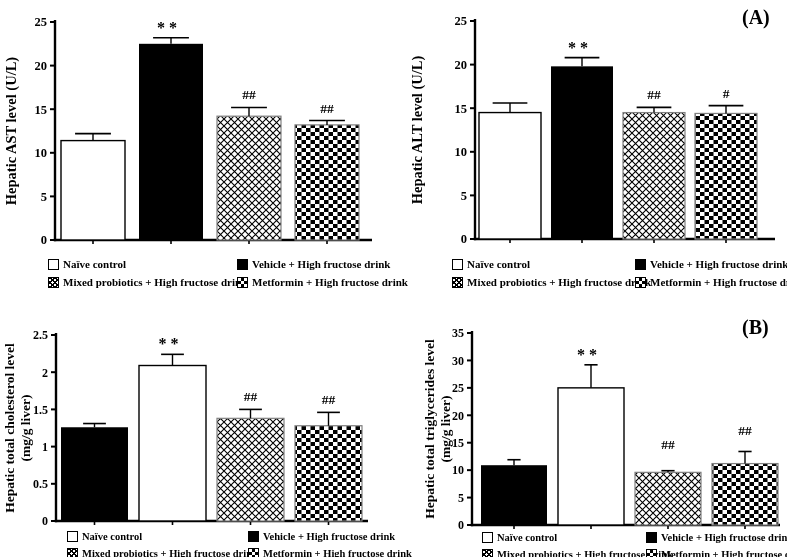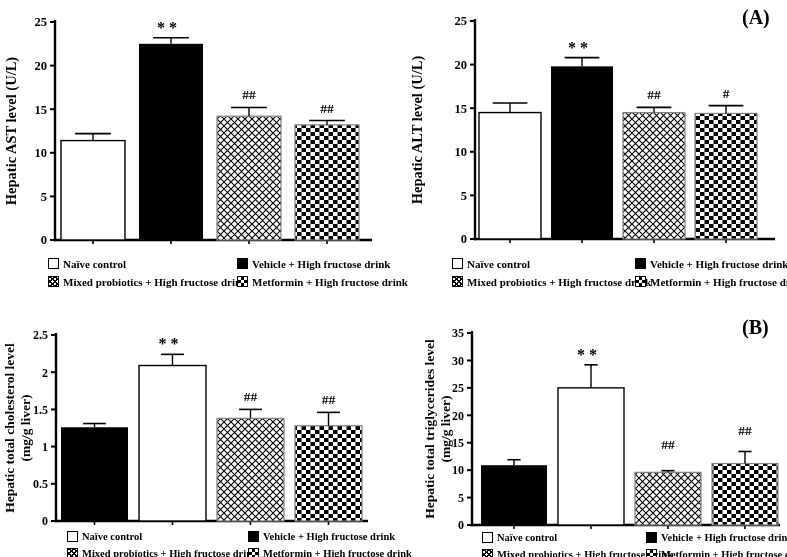--- a/index.html
+++ b/index.html
@@ -4,21 +4,21 @@
 <style>
   html,body{margin:0;padding:0;background:#fff;}
   .figure{
     position:relative;width:787px;height:557px;background:#ffffff;
     font-family:"Liberation Serif","DejaVu Serif",serif;color:#000;overflow:hidden;
   }
   .panel{position:absolute;}
   .panel svg{display:block;position:absolute;left:0;top:0;}
   svg text{font-family:"Liberation Serif","DejaVu Serif",serif;font-weight:bold;fill:#000;}
   .legend{position:absolute;display:grid;}
-  .leg-item{display:flex;align-items:flex-start;gap:4px;font-weight:bold;line-height:1.1;white-space:nowrap;}
+  .leg-item{display:flex;align-items:center;gap:4px;font-weight:bold;line-height:1.1;white-space:nowrap;}
   .mk{width:9px;height:9px;border:1px solid #000;display:inline-block;flex:0 0 auto;background-color:#fff;}
   .mk-black{background-color:#000;}
   .mk-white{background-color:#fff;}
   .mk-cross{
     background-image:
       repeating-linear-gradient(45deg,#000 0 1px,transparent 1px 3.5px),
       repeating-linear-gradient(135deg,#000 0 1px,transparent 1px 3.5px);
   }
   .mk-checker{
     background-image:

